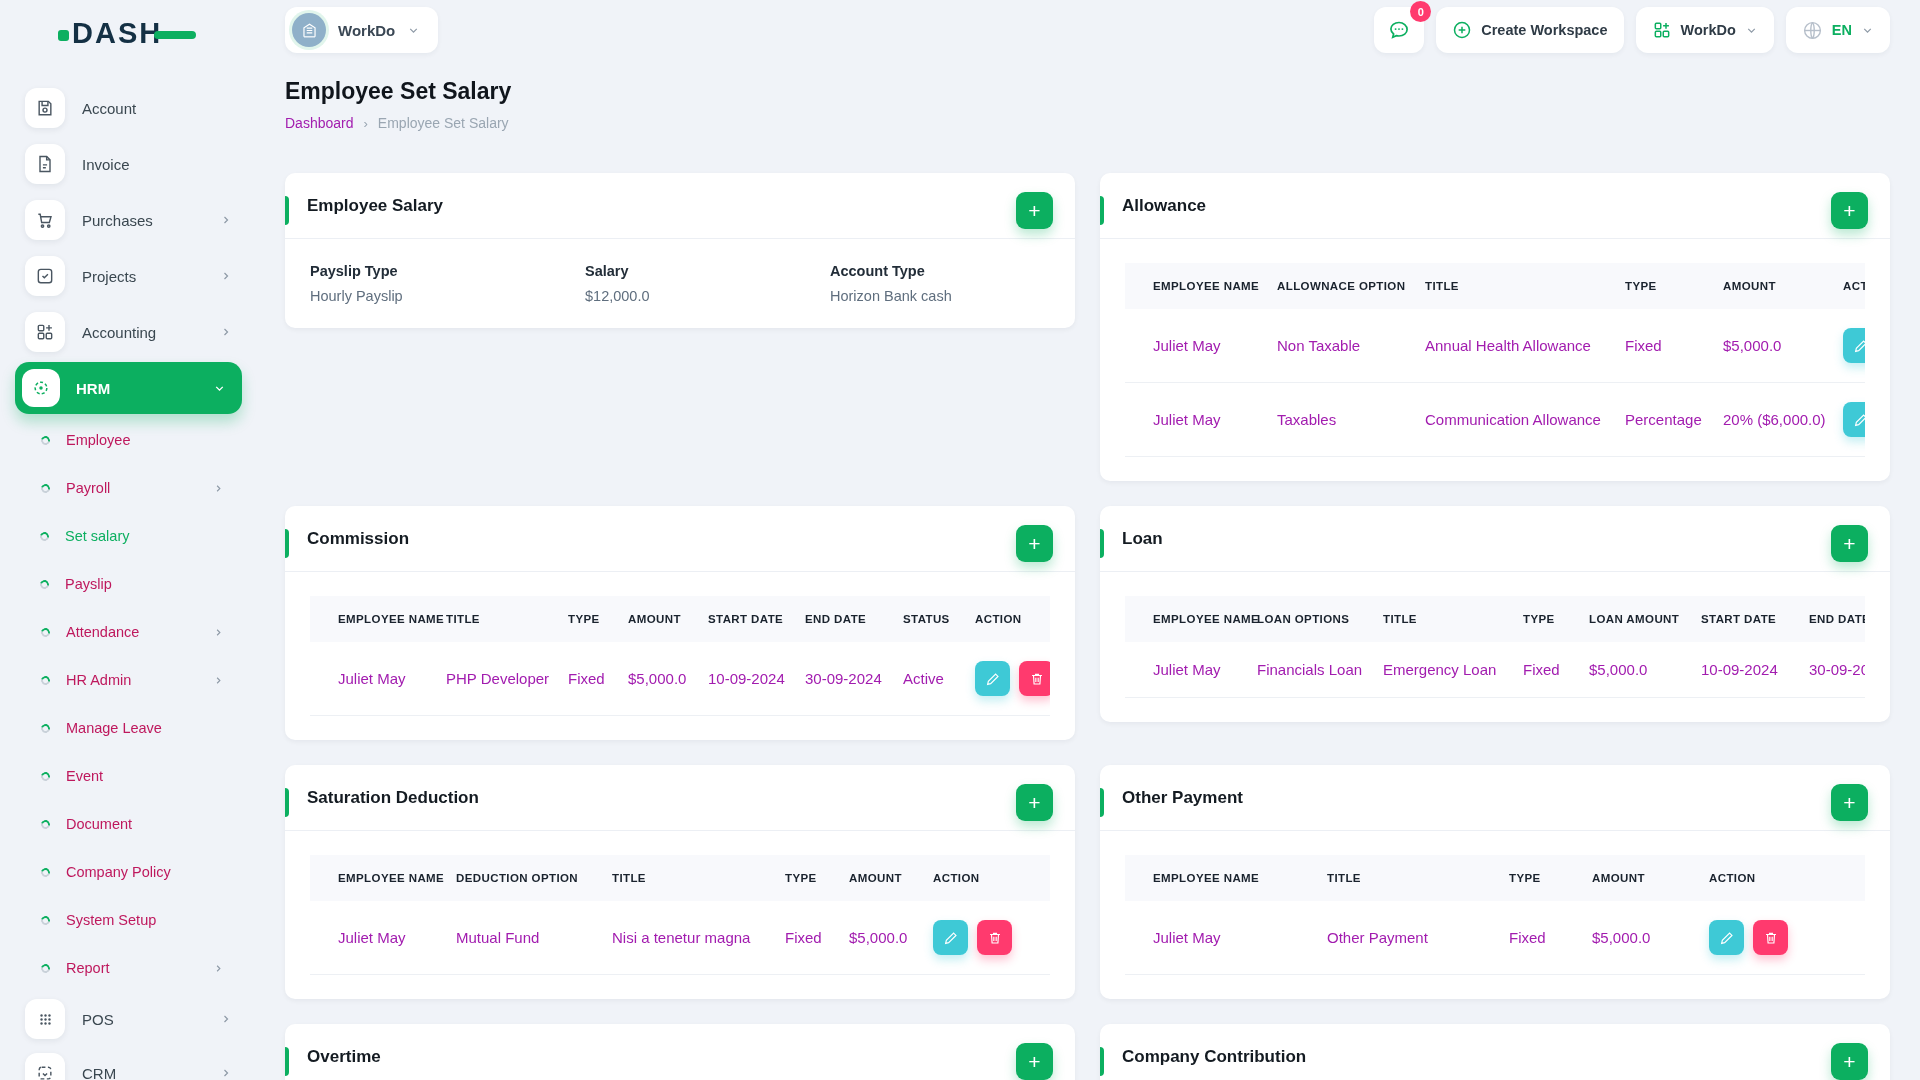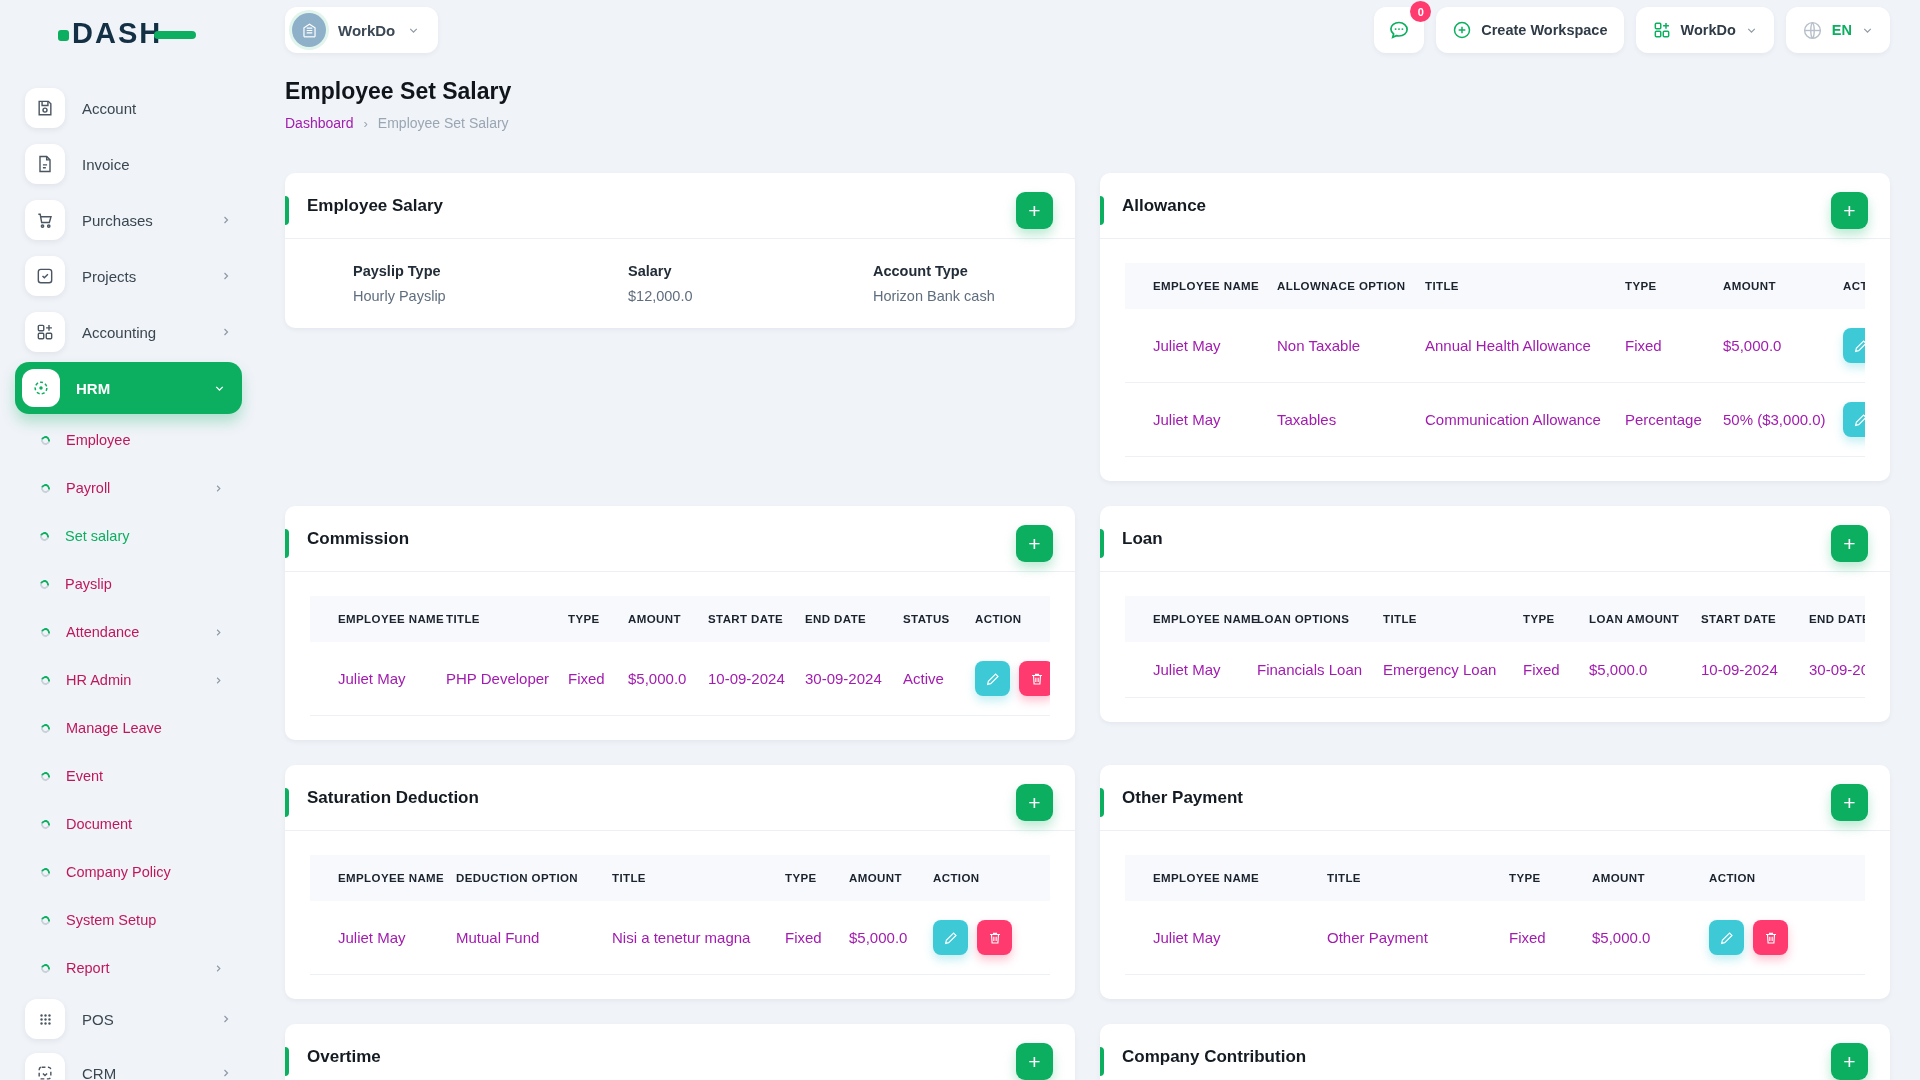--- a/index.html
+++ b/index.html
@@ -60,21 +60,21 @@
   .card-header { position:relative; height:66px; display:flex; align-items:center;
                  padding:0 22px; border-bottom:1px solid #eceff4; }
   .card-header::before { content:""; position:absolute; left:0; top:23px; width:4px; height:29px;
                  background:#0CAF60; border-radius:0 4px 4px 0; }
   .card-title { font-size:17px; font-weight:700; color:#141b22; }
   .add-btn { position:absolute; right:22px; top:19px; width:37px; height:37px; border-radius:9px;
              background:#0CAF60; color:#fff; font-size:21px; line-height:1; border:none; cursor:pointer;
              display:flex; align-items:center; justify-content:center;
              box-shadow:0 6px 12px rgba(12,175,96,.28); }
   .card-body { padding:24px 25px; }
-  .fields { display:flex;margin-left:43px; }
+  .fields { display:flex; }
   .field-1 { width:275px; } .field-2 { width:245px; }
   .field-label { font-size:14.5px; font-weight:600; color:#222d38; }
   .field-value { margin-top:9px; font-size:14.5px; color:#5f6e7e; }
   .table-wrap { overflow:hidden; }
   table { border-collapse:collapse; table-layout:fixed; }
   th { background:#f8f9fc; font-size:11.5px; font-weight:700; text-transform:uppercase;
        letter-spacing:.4px; color:#1a232e; text-align:left; padding:17px 12px; white-space:nowrap; }
   td { font-size:15px; color:#a21caf; padding:19px 12px; border-bottom:1px solid #edf0f4; white-space:nowrap; }
   th:first-child, td:first-child { padding-left:28px; }
   .actions { display:flex; gap:9px; }
@@ -422,21 +422,21 @@
                   </button>
 
                 </div>
                   </td>
               </tr>
               <tr>
                 <td>Juliet May</td>
                 <td>Taxables</td>
                 <td>Communication Allowance</td>
                 <td>Percentage</td>
-                <td>50% ($3,000.0)</td>
+                <td>20% ($6,000.0)</td>
                 <td>
                     <div class="actions">
                   <button class="btn-edit">
                     <svg width="14" height="14" viewBox="0 0 24 24" fill="none" stroke="#fff" stroke-width="2">
                           <path d="M16.5 3.5l4 4L8 20l-5.2 1.2L4 16z"></path>
                         </svg>
                   </button>
 
                 </div>
                   </td>

